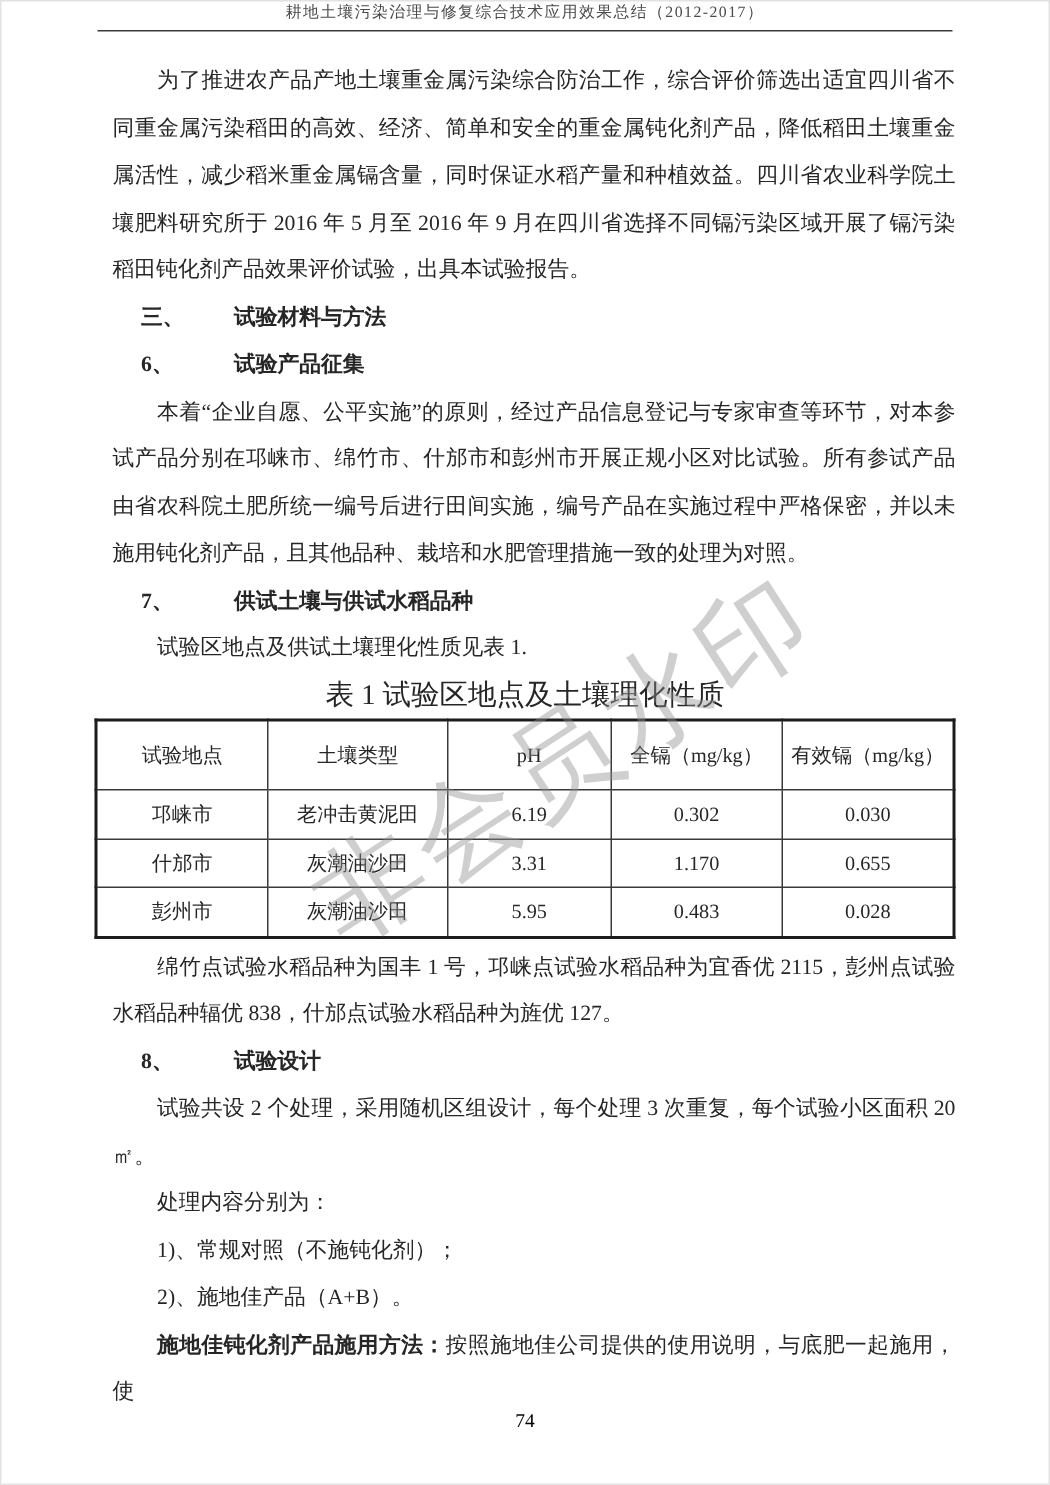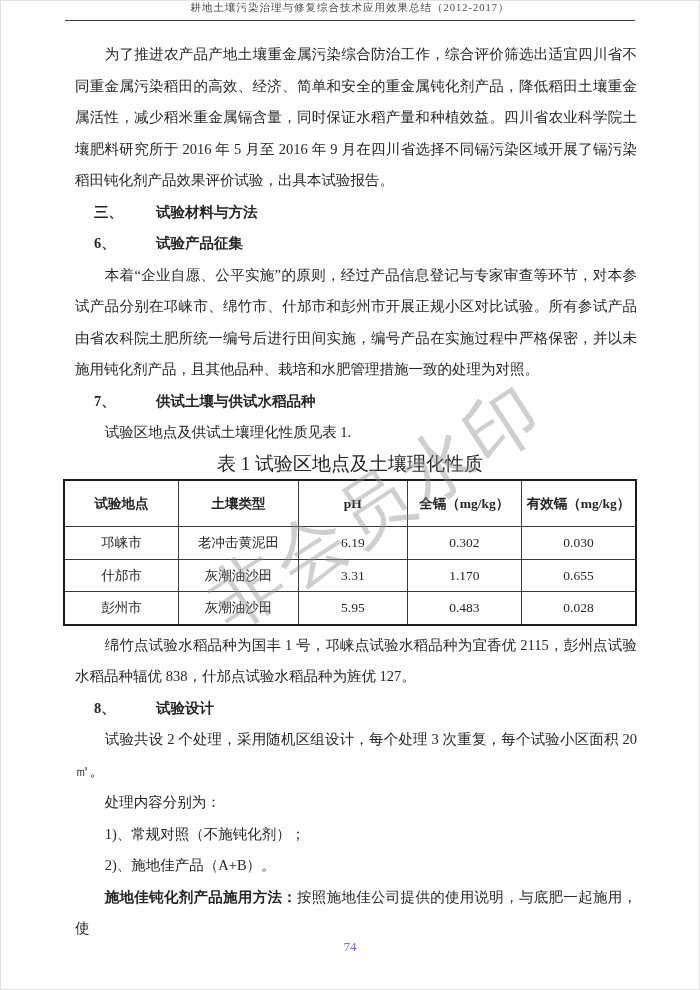--- a/index.html
+++ b/index.html
@@ -61,36 +61,36 @@
     margin-top: 2px;
   }
   table.soil-table th, table.soil-table td {
     border: 1px solid #3a3a3a;
     text-align: center;
     font-weight: normal;
     font-size: 13.5px;
     padding: 0 2px;
   }
   table.soil-table { border: 2px solid #1c1c1c; }
-  table.soil-table th { height: 47px; font-weight: bold; }
+  table.soil-table th { height: 47px; }
   table.soil-table td { height: 31px; }
   .col-site  { width: 20%; }
   .col-soil  { width: 21%; }
   .col-ph    { width: 19%; }
   .col-cd    { width: 20%; }
   .col-acd   { width: 20%; }
   .after-table { margin-top: 4px; }
   .bold-lead { font-weight: bold; }
   .page-number {
     position: absolute;
     left: 0; right: 0;
     top: 938px;
     text-align: center;
     font-size: 13px;
-    color: #8b5cf6;
+    color: #000000;
   }
   .watermark {
     position: absolute;
     left: 175px;
     top: 458px;
     width: 400px;
     height: 96px;
     line-height: 96px;
     text-align: center;
     font-size: 72px;

